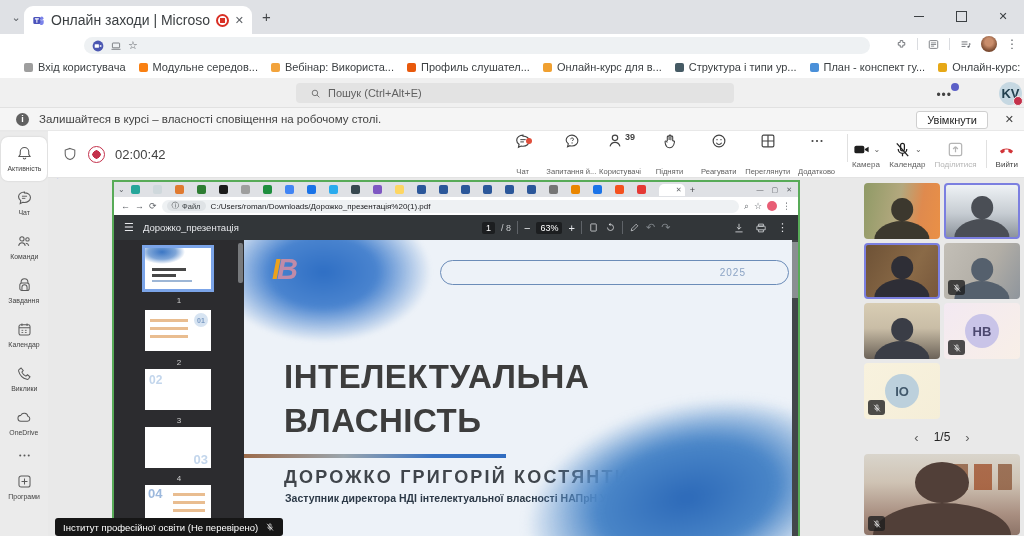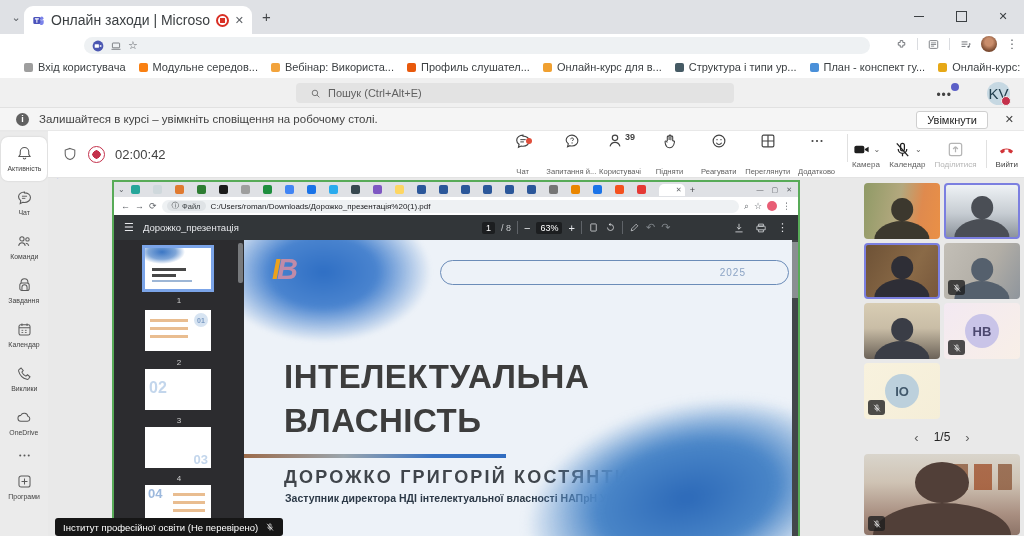--- a/index.html
+++ b/index.html
@@ -40,22 +40,22 @@
   .bm{display:flex;align-items:center;gap:5px;margin-right:13px;white-space:nowrap}
   .bm-fav{width:9px;height:9px;border-radius:2px;flex:none}
 
   
   #teamstop{position:absolute;left:0;top:78px;width:1024px;height:30px;background:#f0f0f0;border-bottom:1px solid #e1e1e1;box-sizing:border-box}
   #tsearch{position:absolute;left:296px;top:83px;width:438px;height:20px;background:#e3e3e3;
            border-radius:4px;display:flex;align-items:center;gap:7px;padding-left:14px;box-sizing:border-box;
            font-size:11px;color:#616161}
   #ts-dots{position:absolute;right:72px;top:88px;color:#424242;font-size:12px;letter-spacing:1px}
   #ts-dots::after{content:"";position:absolute;right:-7px;top:-5px;width:8px;height:8px;border-radius:50%;background:#5b5fc7}
-  #ts-avatar{position:absolute;right:14px;top:82px;width:23px;height:23px;border-radius:50%;background:#c6d8e2;
-             display:flex;align-items:center;justify-content:center;font-size:15px;font-weight:normal;color:#23404f}
+  #ts-avatar{position:absolute;right:2px;top:82px;width:23px;height:23px;border-radius:50%;background:#c6d8e2;
+             display:flex;align-items:center;justify-content:center;font-size:13px;font-weight:bold;color:#23404f}
   #ts-avatar::after{content:"";position:absolute;right:-1px;bottom:-1px;width:8px;height:8px;border-radius:50%;
              background:#c4314b;border:1.5px solid #f0f0f0}
 
   #banner{position:absolute;left:0;top:108px;width:1024px;height:23px;background:#f5f5f5;border-bottom:1px solid #e8e8e8;
           display:flex;align-items:center;font-size:11.5px;color:#424242;box-sizing:border-box}
   .info-ic{width:13px;height:13px;border-radius:50%;background:#616161;color:#fff;font-size:9px;font-weight:bold;
            display:flex;align-items:center;justify-content:center;margin:0 10px 0 16px}
   #banner-btn{position:absolute;right:36px;top:3px;height:16px;padding:0 10px;background:#fff;border:1px solid #cfcfcf;
               border-radius:3px;font-size:11px;color:#242424;display:flex;align-items:center}
   #banner-x{position:absolute;right:10px;top:5px;font-size:11px;color:#424242}
@@ -347,21 +347,21 @@
         <path d="M12.8 12.8L17 17" stroke="#616161" stroke-width="1.5"></path>
       </svg>
     </span>
   <span>Пошук (Ctrl+Alt+E)</span>
 </div>
 <span id="ts-dots">•••</span>
 <div id="ts-avatar">KV</div>
 
 <div id="banner">
   <span class="info-ic">i</span>
-  <span>Залишайтеся в курсі – увімкніть сповіщення на робочому столі.</span>
+  <span>Залишайтеся в курсі – власності сповіщення на робочому столі.</span>
   <div id="banner-btn">Увімкнути</div>
   <span id="banner-x">✕</span>
 </div>
 
 <div id="sidebar">
     <div class="side-item active">
       <span class="ic" style="width:17px;height:17px">
         <svg viewBox="0 0 20 20">
           <path d="M10 3a5 5 0 0 0-5 5v3l-1.5 2.5h13L15 11V8a5 5 0 0 0-5-5z" fill="none" stroke="#5a5a5a" stroke-width="1.3"></path>
           <path d="M8.5 15a1.5 1.5 0 0 0 3 0" fill="none" stroke="#5a5a5a" stroke-width="1.3"></path>
@@ -699,21 +699,21 @@
           <span class="lineB"></span>
           <span class="lineC"></span>
         </div>
         <div class="thumb-num" style="top:56px">1</div>
         <div class="thumb t-2" style="top:70px">
           <span class="barset"></span>
           <span class="circ">01</span>
         </div>
         <div class="thumb-num" style="top:118px">2</div>
         <div class="thumb t-3" style="top:129px">
-          <span class="deco" style="left:4px;top:10px;font-size:16px">02</span>
+          <span class="deco" style="left:4px;top:4px;font-size:12px">02</span>
         </div>
         <div class="thumb-num" style="top:176px">3</div>
         <div class="thumb t-4" style="top:187px">
           <span class="deco" style="right:3px;bottom:1px;font-size:13px">03</span>
         </div>
         <div class="thumb-num" style="top:234px">4</div>
         <div class="thumb t-5" style="top:245px">
           <span class="deco" style="left:3px;top:1px;font-size:13px;color:#9db9dd">04</span>
           <span class="barset" style="left:28px;top:8px;width:32px"></span>
         </div>

